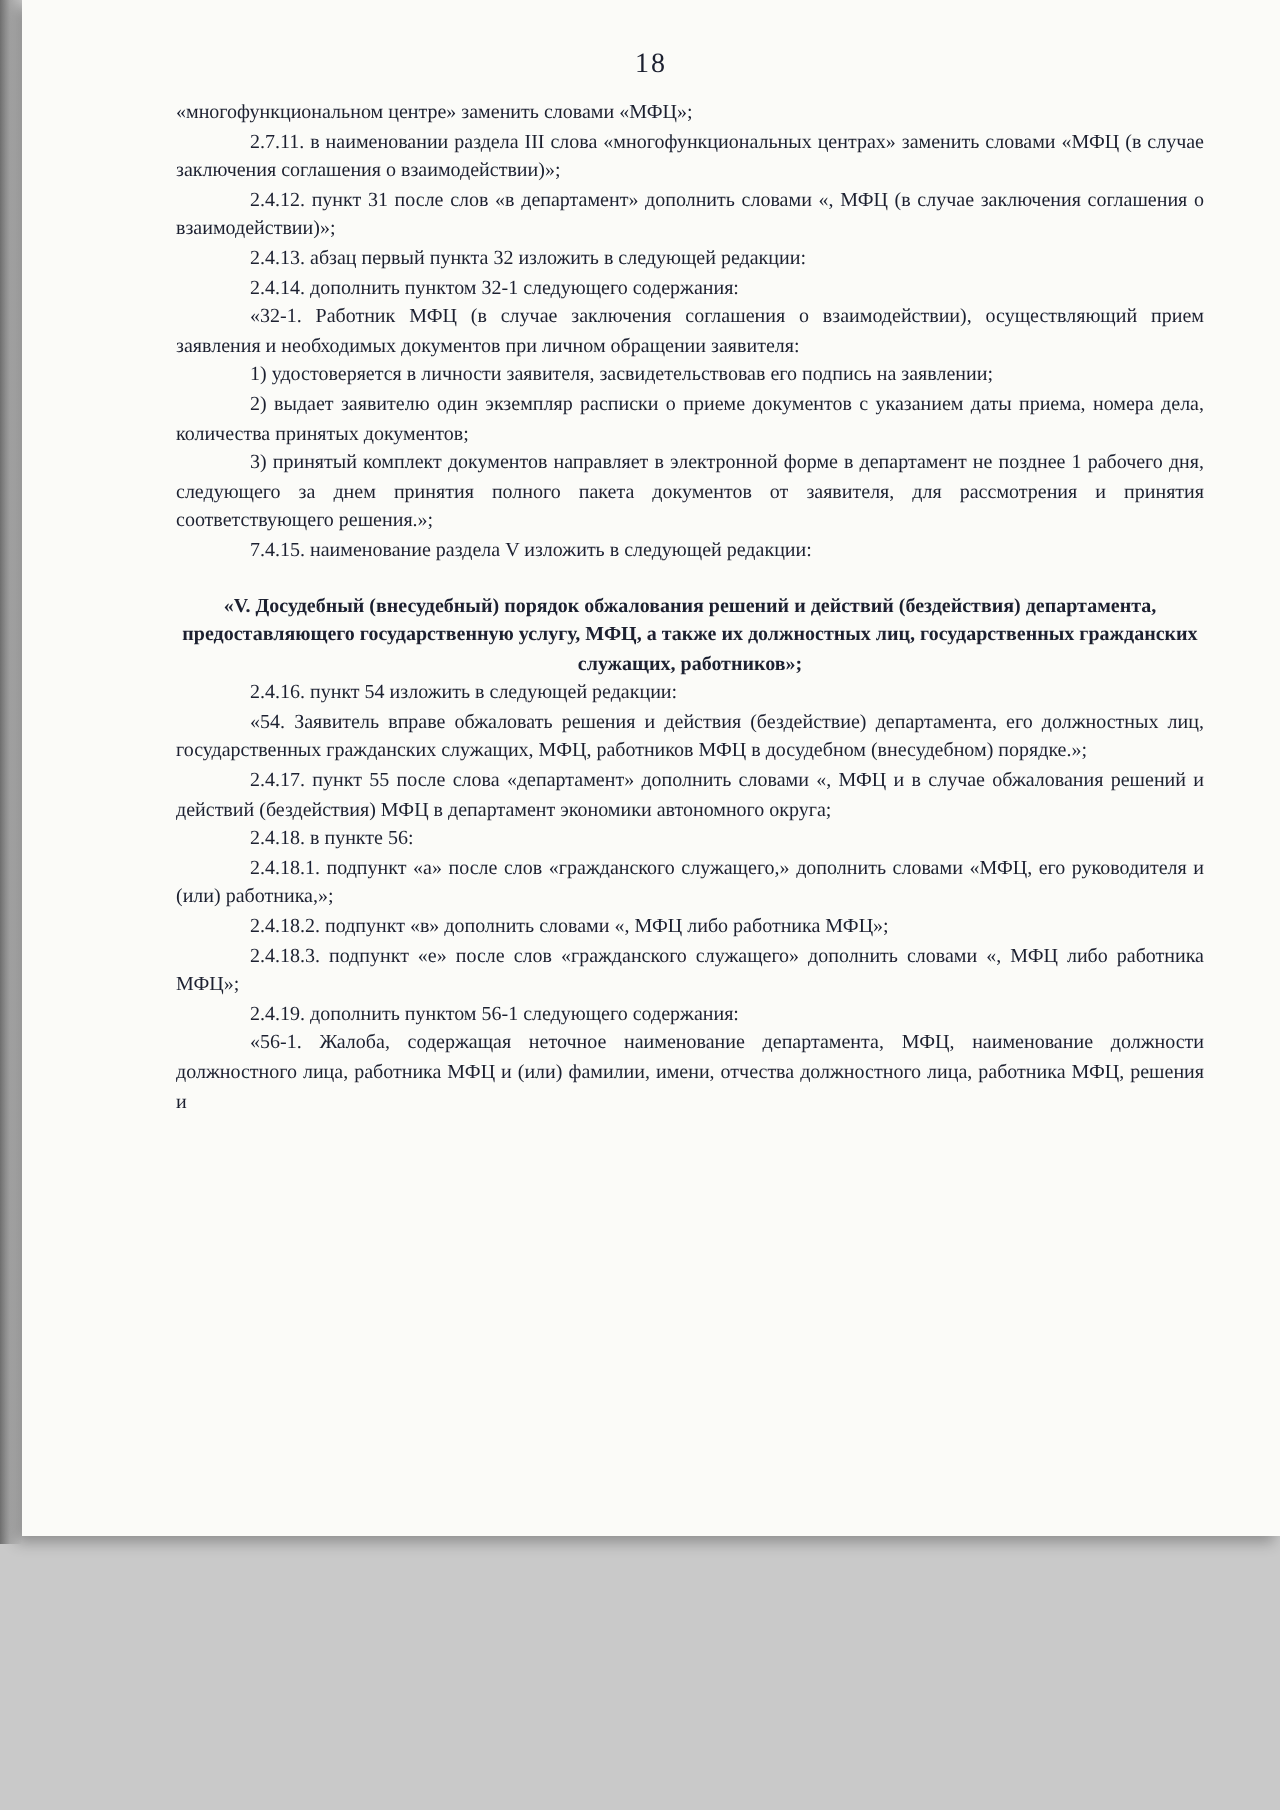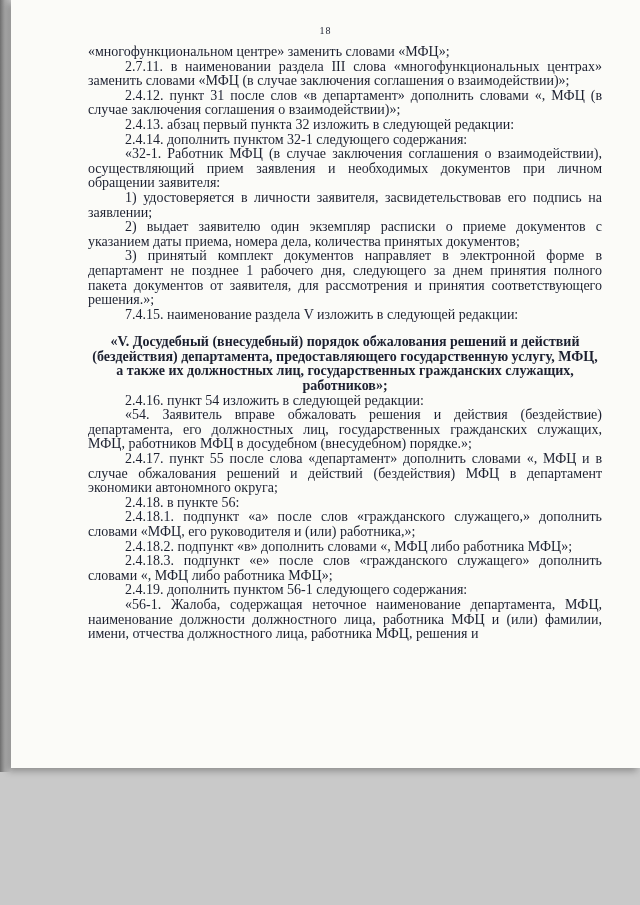--- a/index.html
+++ b/index.html
@@ -21,26 +21,26 @@
   .page {
     position: absolute;
     left: 11px; top: 0;
     width: 629px; height: 768px;
     background: #fbfbf8;
     box-shadow: -3px 3px 7px rgba(0,0,0,0.30);
   }
   .page-number {
     padding-top: 25px;
     text-align: center;
-    font-size: 10px;
+    font-size: 14px;
     letter-spacing: 1px;
   }
   .document-body {
     padding: 9px 38px 0 77px;
-    font-size: 14px;
+    font-size: 10px;
     line-height: 14.6px;
     text-align: justify;
   }
   .para { margin: 0; text-indent: 37px; }
   .para.cont { text-indent: 0; }
   .para.heading {
     font-weight: 700;
     text-align: center;
     text-indent: 0;
     margin-top: 13px;

